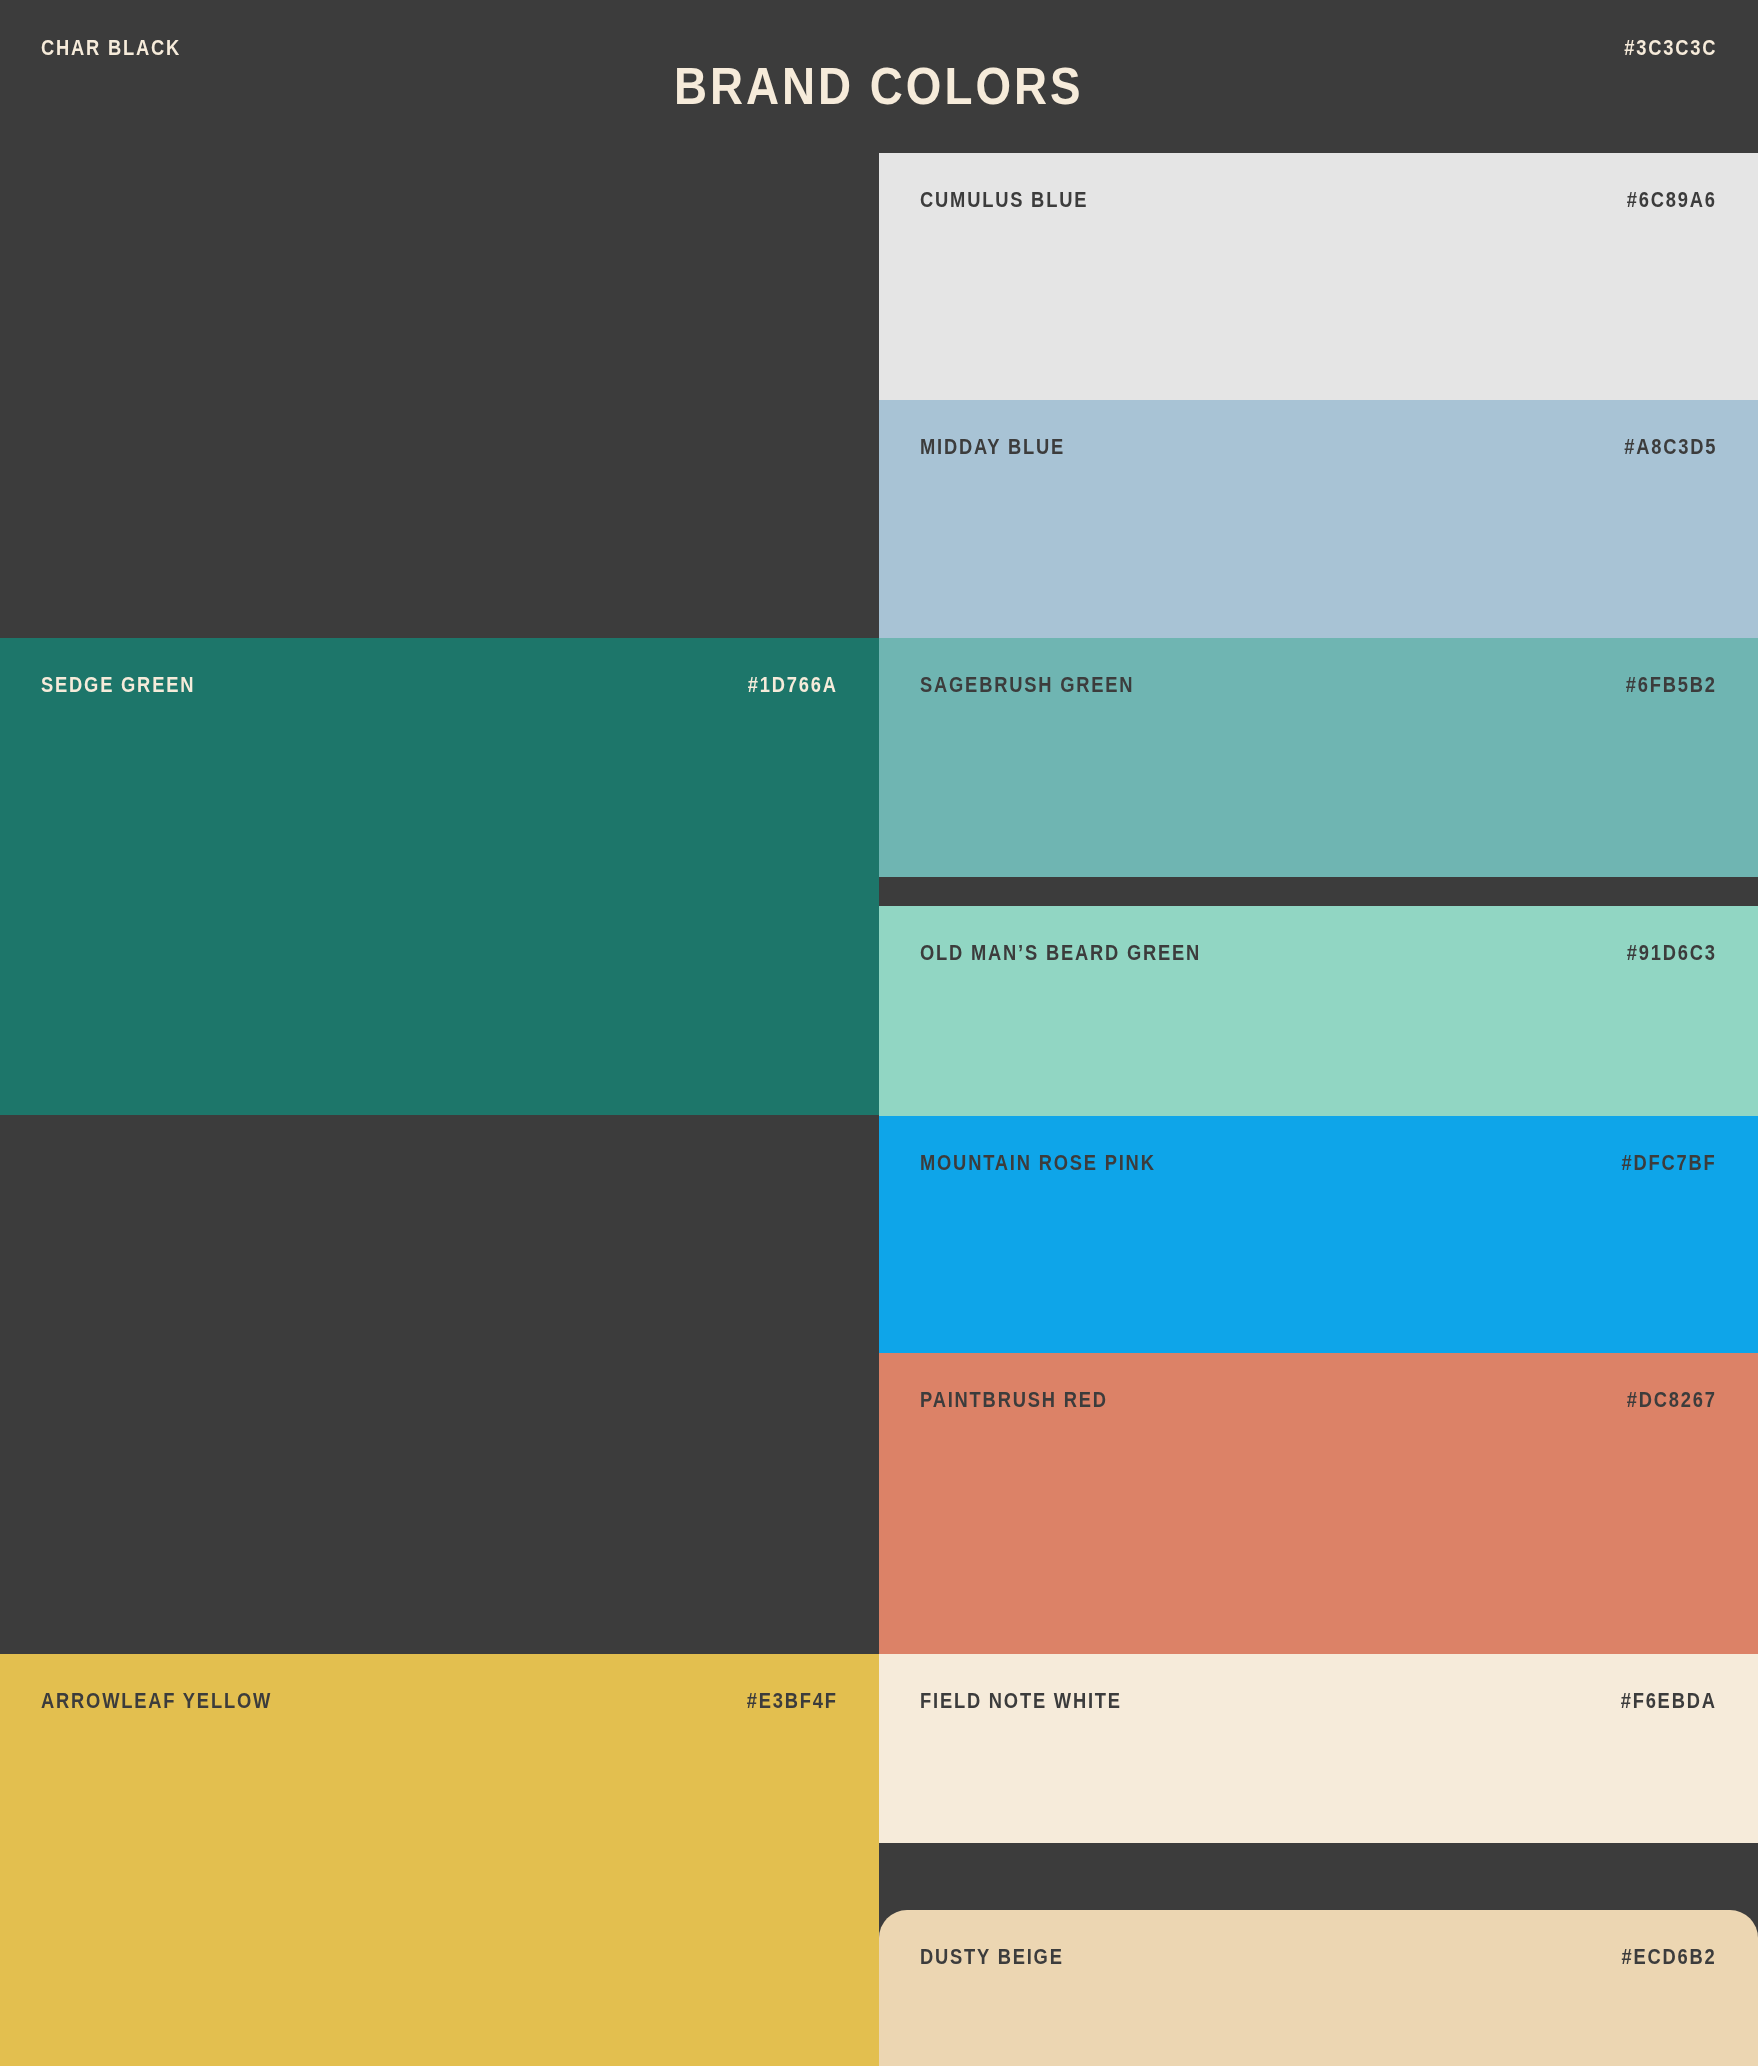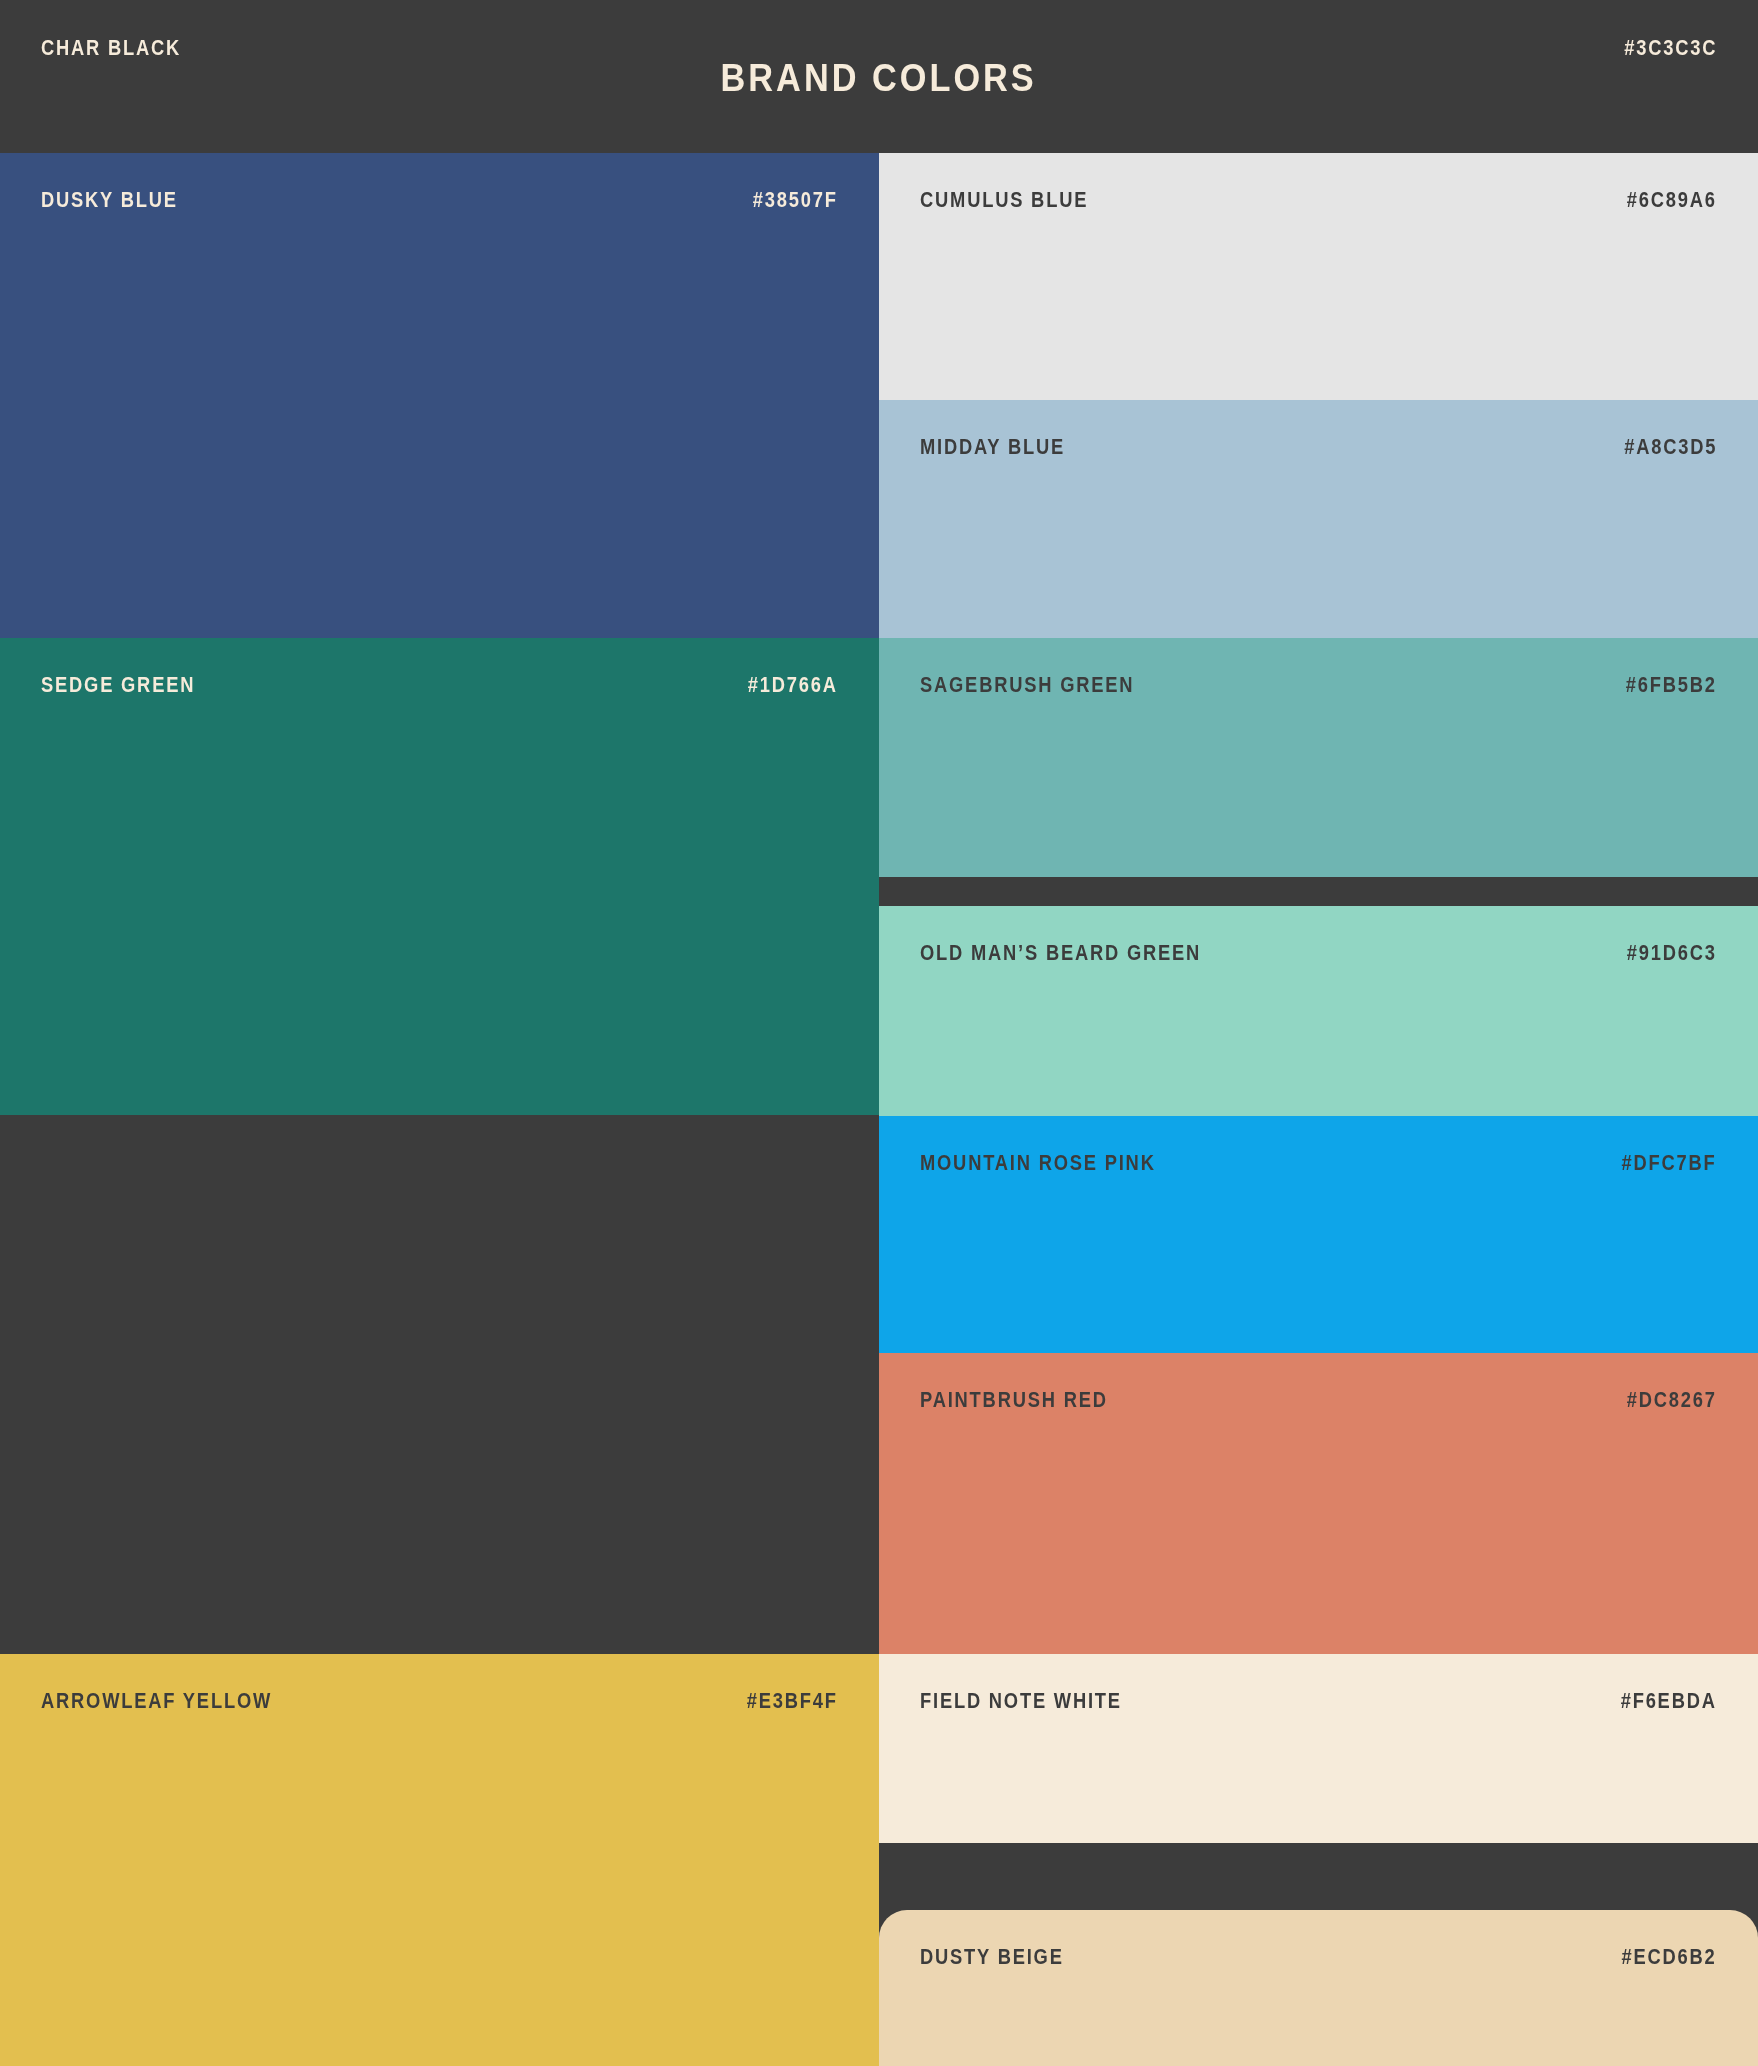--- a/index.html
+++ b/index.html
@@ -68,21 +68,21 @@
   }
   .header-name { left: 41px;  transform: scaleX(0.86); transform-origin: left center; }
   .header-hex  { right: 41px; transform: scaleX(0.86); transform-origin: right center; }
 
   .header-title {
     position: absolute;
     left: 0;
     right: 0;
     top: 56px;
     text-align: center;
-    font-size: 39px;
+    font-size: 52px;
     font-weight: 700;
     letter-spacing: 3.4px;
     text-transform: uppercase;
     white-space: nowrap;
   }
   .header-title span {
     display: inline-block;
     transform: scaleX(0.88);
   }
 
@@ -108,26 +108,20 @@
 <body>
 
 <div class="palette">
 
   <div class="header" style="background: rgb(60, 60, 60); color: rgb(246, 235, 218);">
     <div class="header-name">CHAR BLACK</div>
     <div class="header-title"><span>BRAND COLORS</span></div>
     <div class="header-hex">#3C3C3C</div>
   </div>
 
-  <div class="swatch col-left r1" style="background: rgb(56, 80, 127); color: rgb(246, 235, 218);">
-    <div class="swatch-label-row">
-      <div class="swatch-name">DUSKY BLUE</div>
-      <div class="swatch-hex">#38507F</div>
-    </div>
-  </div>
 
   <div class="swatch col-right r1a" style="background: #e5e5e5; color: rgb(60, 60, 60);">
     <div class="swatch-label-row">
       <div class="swatch-name">CUMULUS BLUE</div>
       <div class="swatch-hex">#6C89A6</div>
     </div>
   </div>
 
   <div class="swatch col-right r1b" style="background: rgb(168, 195, 213); color: rgb(60, 60, 60);">
     <div class="swatch-label-row">

